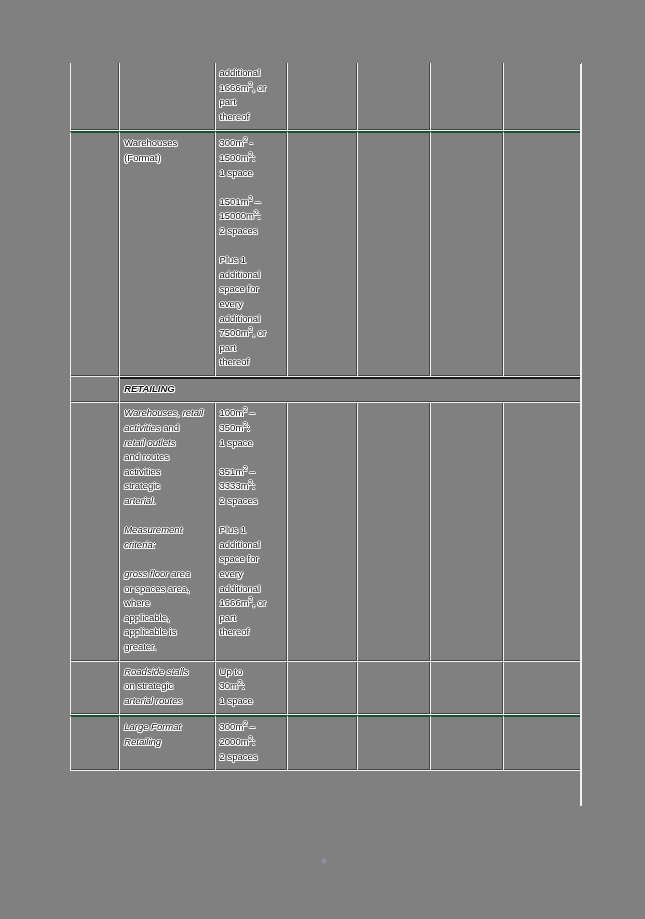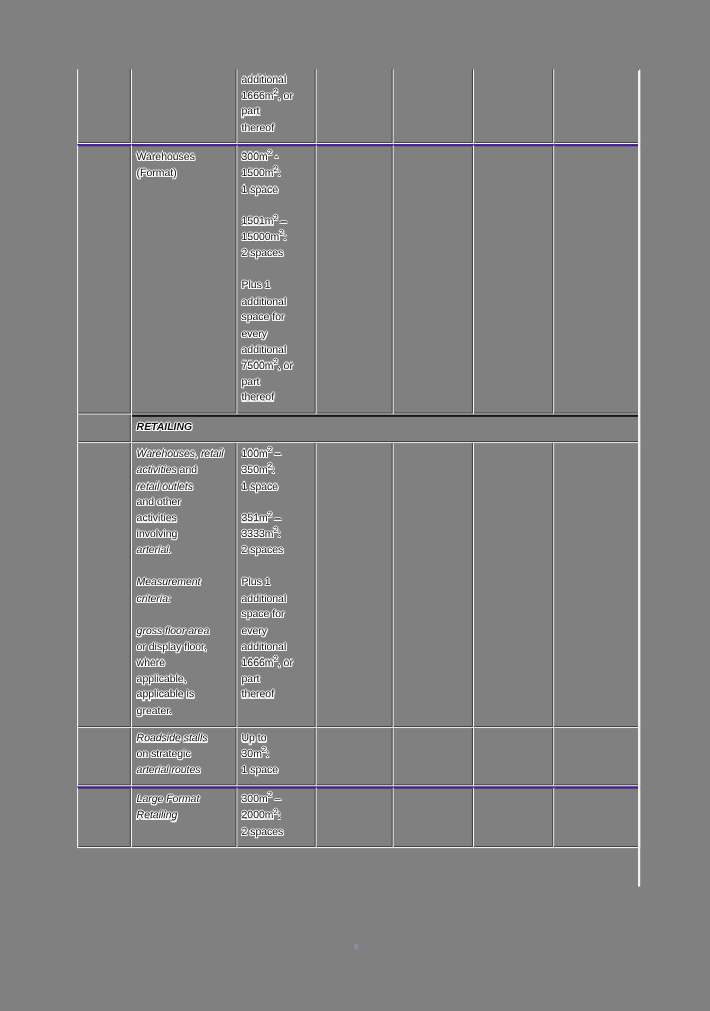--- a/index.html
+++ b/index.html
@@ -63,21 +63,21 @@
   
   td.section-head {
     border-top: 2px solid #1a1a1a;
     border-bottom: 1px solid #f2f2f2;
     padding-top: 2px;
     padding-bottom: 2px;
     box-shadow: none;
   }
 
   tr.row-strong > td {
-    border-top: 2px solid #4c1d95;
+    border-top: 2px solid #14532d;
   }
 
   
   tr.row-last > td {
     border-bottom: 2px solid #f2f2f2;
     margin-top: 24px;
   }
 
   
   .t {
@@ -187,30 +187,30 @@
         <tr>
           <td class="greenstrip first-col"></td>
           <td class="section-head" colspan="6"><span class="t bi">RETAILING</span></td>
         </tr>
         <tr>
           <td class="greenstrip first-col"></td>
           <td>
             <div><span class="t it">Warehouses, retail</span></div>
             <div><span class="t it">activities</span><span class="t"> and</span></div>
             <div><span class="t it">retail outlets</span></div>
-            <div><span class="t">and other</span></div>
+            <div><span class="t">and routes</span></div>
             <div><span class="t">activities</span></div>
-            <div><span class="t">involving</span></div>
+            <div><span class="t">strategic</span></div>
             <div><span class="t it">arterial.</span></div>
             <span class="blank-line"></span>
             <div><span class="t it">Measurement</span></div>
             <div><span class="t it">criteria:</span></div>
             <span class="blank-line"></span>
             <div><span class="t it">gross floor area</span></div>
-            <div><span class="t">or display floor,</span></div>
+            <div><span class="t">or spaces area,</span></div>
             <div><span class="t">where</span></div>
             <div><span class="t">applicable,</span></div>
             <div><span class="t">applicable is</span></div>
             <div><span class="t">greater.</span></div>
           </td>
           <td>
             <div><span class="t">100m<sup>2</sup> –</span></div>
             <div><span class="t">350m<sup>2</sup>:</span></div>
             <div><span class="t">1 space</span></div>
             <span class="blank-line"></span>

